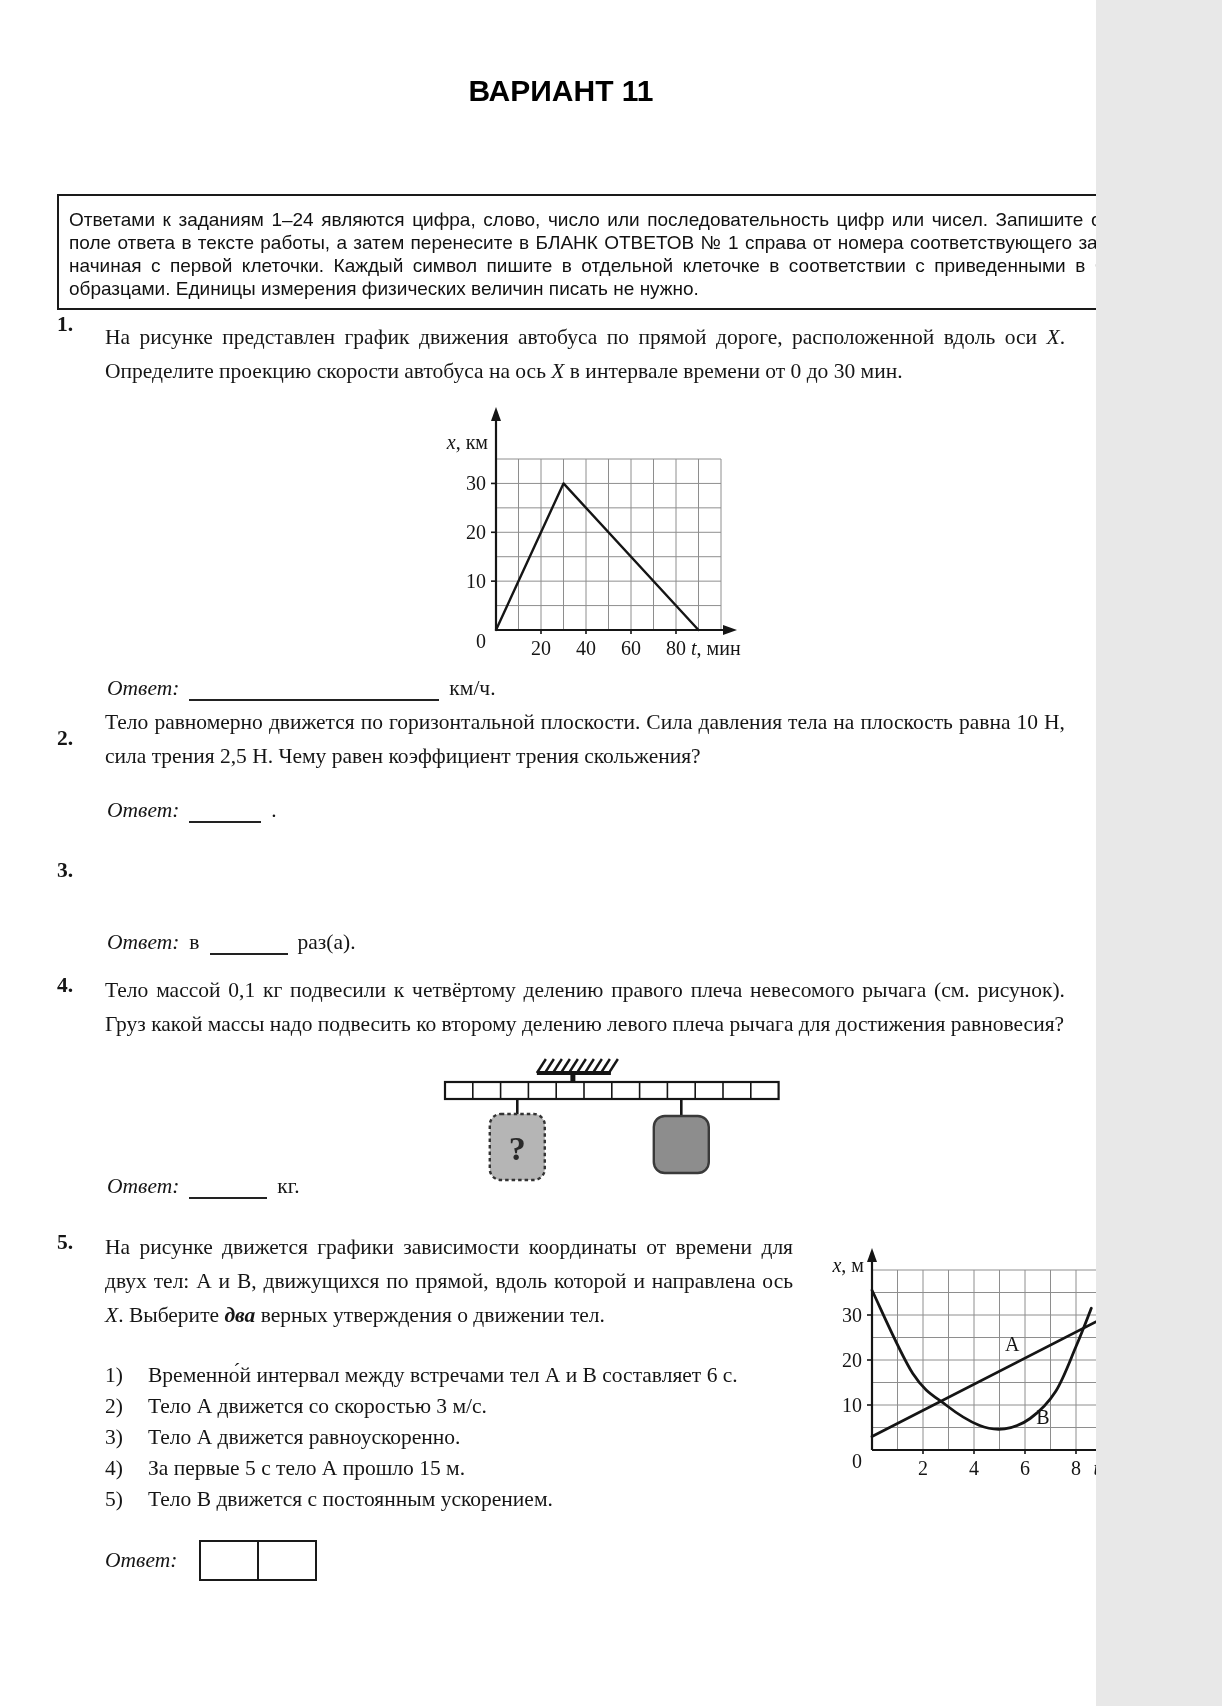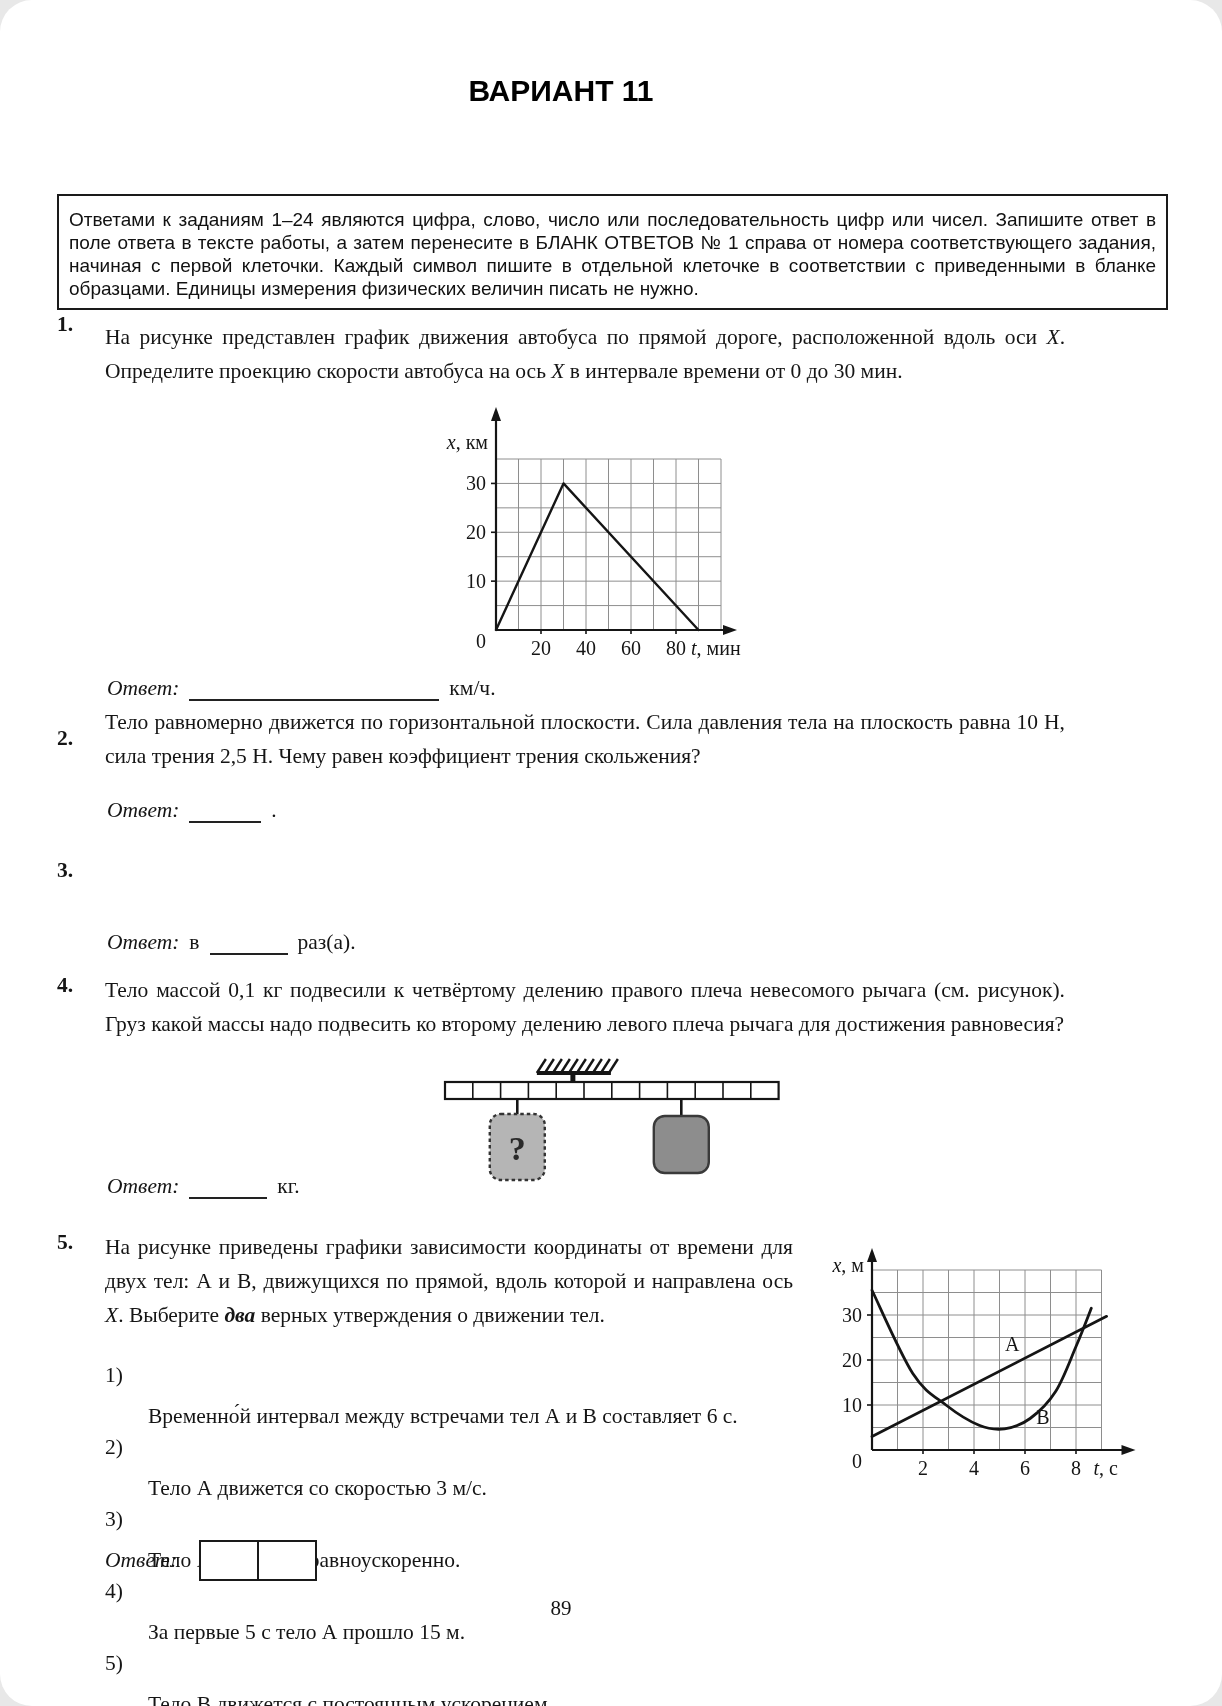--- a/index.html
+++ b/index.html
@@ -1,17 +1,17 @@
 <!DOCTYPE html>
 <html lang="ru"><head>
 <meta charset="utf-8">
 <style>
   html,body{margin:0;padding:0;background:#e8e8e8;}
-  .page{position:relative;width:1222px;height:1706px;background:#ffffff;color:#151515;
-        font-family:"Liberation Serif",serif;overflow:hidden;border-radius:32px;}
+  .page{position:relative;width:1096px;height:1706px;background:#ffffff;color:#151515;
+        font-family:"Liberation Serif",serif;overflow:hidden;}
   .center-col{position:absolute;left:57px;width:1008px;text-align:center;}
   .doc-title{top:74px;font:bold 30px "Liberation Sans",sans-serif;color:#000;}
   .part-title{top:142px;font:bold 22px "Liberation Sans",sans-serif;color:#000;}
   .instr-box{position:absolute;left:57px;top:194px;width:1111px;box-sizing:border-box;
              border:2px solid #1a1a1a;padding:12px 10px 8px 10px;}
   .instr-text{font:19px/23px "Liberation Sans",sans-serif;text-align:justify;hyphens:manual;color:#111;}
   .qnum{position:absolute;left:57px;font:bold 21.5px "Liberation Serif",serif;}
   .qtext{position:absolute;left:105px;width:960px;text-align:justify;
          font:21.5px/34px "Liberation Serif",serif;hyphens:manual;}
   .qtext.narrow{width:688px;}
@@ -22,21 +22,21 @@
   .ans-label{font-style:italic;text-align:right;}
   .blank{display:inline-block;border-bottom:2px solid #222;height:21px;}
   .blank-lg{width:250px;}
   .blank-sm{width:72px;}
   .blank-md{width:78px;}
   .figure{position:absolute;}
   svg{overflow:visible;display:block;}
   .options{position:absolute;left:105px;top:1360px;width:688px;}
   .opt{display:flex;font:21.5px/31px "Liberation Serif",serif;}
   .opt-num{width:43px;flex:none;}
-  .opt-text{text-align:justify;hyphens:manual;flex:1;margin-top:41px;}
+  .opt-text{text-align:justify;hyphens:manual;flex:1;}
   .ansbox{display:flex;border:2px solid #1a1a1a;background:#fff;}
   .ansbox .cell{width:56px;height:37px;border-right:2px solid #1a1a1a;}
   .ansbox .cell:last-child{border-right:none;}
   .q5-answer{position:absolute;left:105px;top:1540px;display:flex;align-items:center;gap:22px;
              font:21.5px "Liberation Serif",serif;}
   .page-num{position:absolute;left:57px;top:1596px;width:1008px;text-align:center;
             font:21px "Liberation Serif",serif;}
 </style>
 </head>
 <body>
@@ -153,21 +153,21 @@
         <rect x="212.8" y="68" width="55" height="57" rx="11" fill="#8d8d8d" stroke="#3a3a3a" stroke-width="2.4"></rect>
       </svg>
   </div>
   <div class="answer" style="top:1174px;">
     <span class="ans-label">Ответ:</span>
     <span class="blank blank-md"></span>
     <span>кг.</span>
   </div>
 
   <div class="qnum" style="top:1230px;">5.</div>
-  <div class="qtext narrow" style="top:1230px;"><span>На рисунке приведены графики зависимости координаты от времени для двух тел: А и В, движущихся по прямой, вдоль которой и направлена ось </span><span class="seg-i">X</span><span>. Выберите </span><span class="seg-bi">два</span><span> верных утверждения о движении тел.</span></div>
+  <div class="qtext narrow" style="top:1230px;"><span>На рисунке движется графики зависимости координаты от времени для двух тел: А и В, движущихся по прямой, вдоль которой и направлена ось </span><span class="seg-i">X</span><span>. Выберите </span><span class="seg-bi">два</span><span> верных утверждения о движении тел.</span></div>
   <div class="figure" style="left:780px;top:1235px;">
     <svg id="chart-bodies" width="352" height="245">
         <line x1="117.5" y1="215" x2="117.5" y2="35" stroke="#8e8e8e" stroke-width="1"></line>
         <line x1="143" y1="215" x2="143" y2="35" stroke="#8e8e8e" stroke-width="1"></line>
         <line x1="168.5" y1="215" x2="168.5" y2="35" stroke="#8e8e8e" stroke-width="1"></line>
         <line x1="194" y1="215" x2="194" y2="35" stroke="#8e8e8e" stroke-width="1"></line>
         <line x1="219.5" y1="215" x2="219.5" y2="35" stroke="#8e8e8e" stroke-width="1"></line>
         <line x1="245" y1="215" x2="245" y2="35" stroke="#8e8e8e" stroke-width="1"></line>
         <line x1="270.5" y1="215" x2="270.5" y2="35" stroke="#8e8e8e" stroke-width="1"></line>
         <line x1="296" y1="215" x2="296" y2="35" stroke="#8e8e8e" stroke-width="1"></line>
@@ -232,15 +232,14 @@
   </div>
 
   <div class="q5-answer">
     <span class="ans-label">Ответ:</span>
     <div class="ansbox">
       <div class="cell"></div>
       <div class="cell"></div>
     </div>
   </div>
 
-  <div class="page-num">89</div>
 
 </div>
 
 </body></html>

